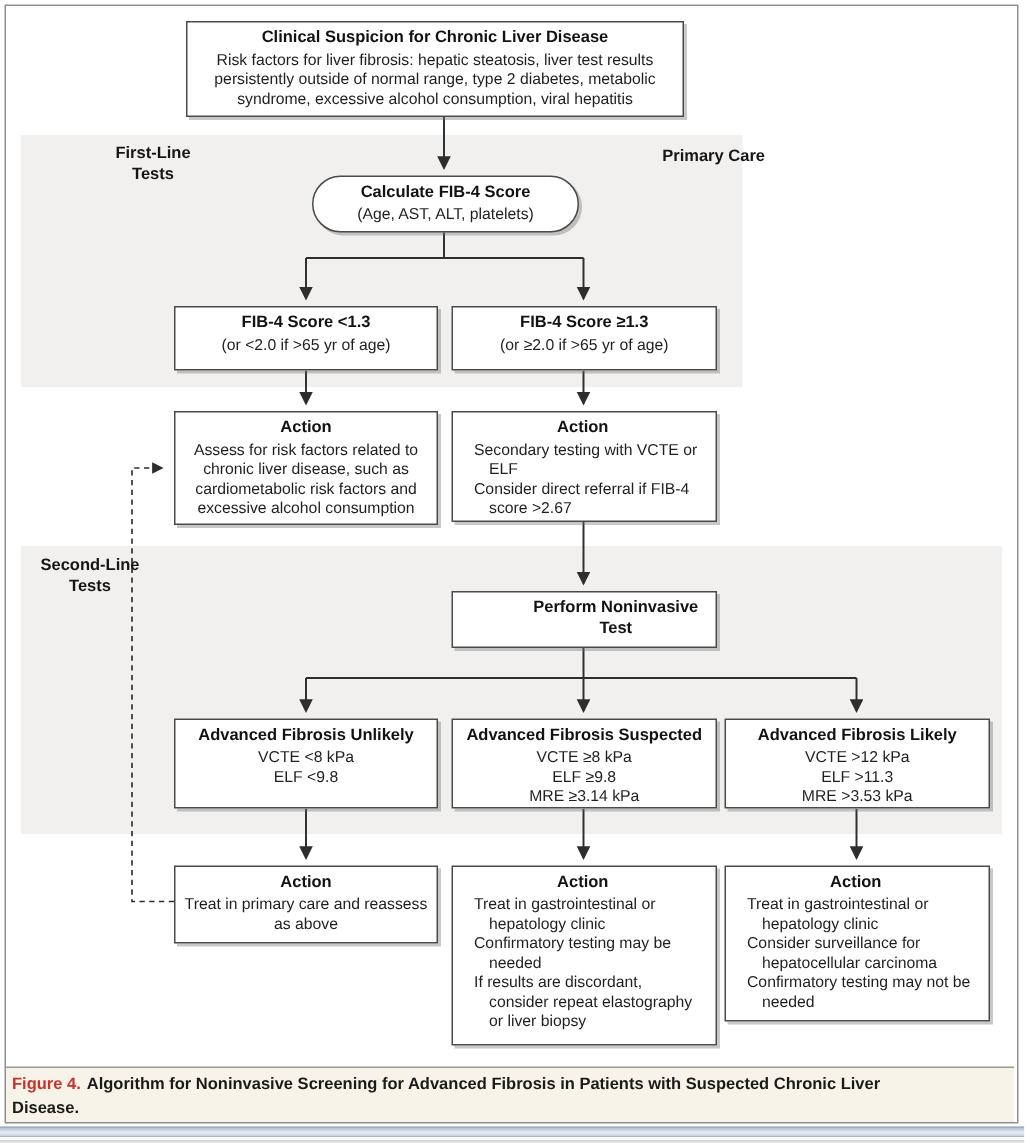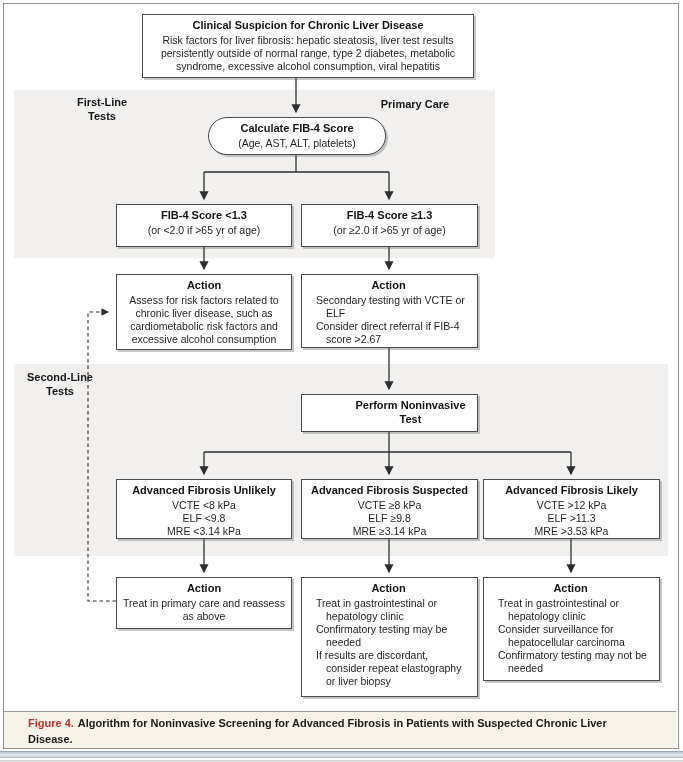--- a/index.html
+++ b/index.html
@@ -5,32 +5,32 @@
   html,body{margin:0;padding:0;background:#fff;}
   .page{position:relative;width:683px;height:762px;background:#fff;overflow:hidden;
         font-family:"Liberation Sans",sans-serif;color:#1f1f1f;}
   .panel{position:absolute;left:3px;top:3px;width:674px;height:744px;border:1px solid #8f8f8f;background:#fff;}
   .band{position:absolute;background:var(--band-gray,#f1f0ee);}
   .band1{left:14px;top:90px;width:481px;height:168px;}
   .band2{left:14px;top:364px;width:654px;height:192px;}
   .region-label{position:absolute;font-weight:bold;font-size:11px;line-height:1.25;color:#161616;
                 white-space:pre-line;text-align:center;}
   .rl-first{left:24px;top:96px;width:66px;margin-left:45px;}
-  .rl-pc{left:360px;top:98px;width:110px;white-space:nowrap;}
+  .rl-pc{left:400px;top:98px;width:110px;text-align:right;white-space:nowrap;}
   .rl-second{left:16px;top:371px;width:88px;}
   svg.connectors{position:absolute;left:0;top:0;pointer-events:none;}
   .box{position:absolute;background:#fff;border:1px solid #4a4a4a;box-shadow:2px 2px 0 rgba(110,110,110,.38);
        box-sizing:border-box;padding:4px 6px;font-size:10.5px;line-height:1.24;text-align:center;}
   .box .bt{font-weight:bold;font-size:11px;color:#121212;margin-bottom:1px;}
   .box .bb{color:#1f1f1f;}
   .box .li{text-align:left;padding-left:17px;text-indent:-10px;}
   .box.leftlist{padding:4px 9px 4px 7px;}
   .box.flexc{display:flex;align-items:center;justify-content:center;padding-left:48px;}
   .caption{position:absolute;left:4px;top:711px;width:672px;height:37px;background:var(--caption-bg,#f7f3e9);
-           border-top:1px solid #9a9a9a;box-sizing:border-box;padding:4px 55px 0 24px;
+           border-top:1px solid #9a9a9a;box-sizing:border-box;padding:4px 55px 0 4px;
            font-size:11px;font-weight:bold;line-height:1.42;color:#1a1a1a;}
   .figlabel{color:var(--figure-red,#c5332b);margin-right:4px;}
   .strip-blue{position:absolute;left:0;top:751px;width:683px;height:7px;
               background:linear-gradient(to bottom,#8494ac 0%,#b9c3d4 18%,#e7ecf4 55%,#cdd6e3 85%,#9aa7bb 100%);}
   .strip-gray{position:absolute;left:0;top:760px;width:683px;height:2px;background:#e7e7e7;border-top:1px solid #d2d2d2;}
 </style>
 </head>
 <body>
 
 <div class="page">
@@ -68,21 +68,21 @@
       <path d="M571,452 V474" marker-end="url(#ah)"></path>
       <path d="M204,539 V572" marker-end="url(#ah)"></path>
       <path d="M389,539 V572" marker-end="url(#ah)"></path>
       <path d="M571,539 V572" marker-end="url(#ah)"></path>
     </g>
     <g stroke="#2e2e2e" stroke-width="1.1" fill="none" stroke-dasharray="3.5,3">
       <path d="M116,601 L88,601 L88,312 L108,312" marker-end="url(#ah)"></path>
     </g>
   </svg>
 
-  <div class="box" style="left:142px;top:14px;width:332px;height:64px;">
+  <div class="box" style="left:124px;top:14px;width:332px;height:64px;">
     <div class="bt">Clinical Suspicion for Chronic Liver Disease</div>
     <div class="bb">Risk factors for liver fibrosis: hepatic steatosis, liver test results persistently outside of normal range, type 2 diabetes, metabolic syndrome, excessive alcohol consumption, viral hepatitis</div>
   </div>
 
   <div class="box" style="left:208px;top:117px;width:178px;height:38px;border-radius:19px;">
     <div class="bt">Calculate FIB-4 Score</div>
     <div class="bb">(Age, AST, ALT, platelets)</div>
   </div>
 
   <div class="box" style="left:116px;top:204px;width:176px;height:43px;">
@@ -105,21 +105,20 @@
   </div>
 
   <div class="box flexc" style="left:301px;top:394px;width:177px;height:38px;">
     <div class="bt">Perform Noninvasive Test</div>
   </div>
 
   <div class="box" style="left:116px;top:479px;width:176px;height:60px;">
     <div class="bt">Advanced Fibrosis Unlikely</div>
     <div class="bb">VCTE &lt;8 kPa</div>
     <div class="bb">ELF &lt;9.8</div>
-    <div class="bb">MRE &lt;3.14 kPa</div>
   </div>
   <div class="box" style="left:301px;top:479px;width:177px;height:60px;">
     <div class="bt">Advanced Fibrosis Suspected</div>
     <div class="bb">VCTE ≥8 kPa</div>
     <div class="bb">ELF ≥9.8</div>
     <div class="bb">MRE ≥3.14 kPa</div>
   </div>
   <div class="box" style="left:483px;top:479px;width:177px;height:60px;">
     <div class="bt">Advanced Fibrosis Likely</div>
     <div class="bb">VCTE &gt;12 kPa</div>

